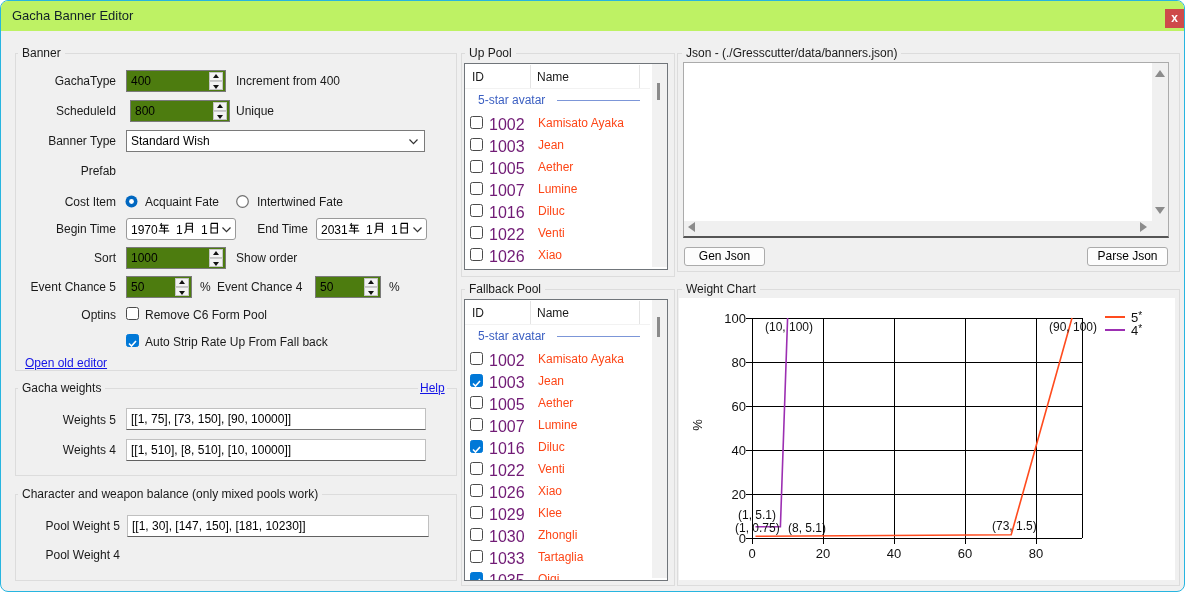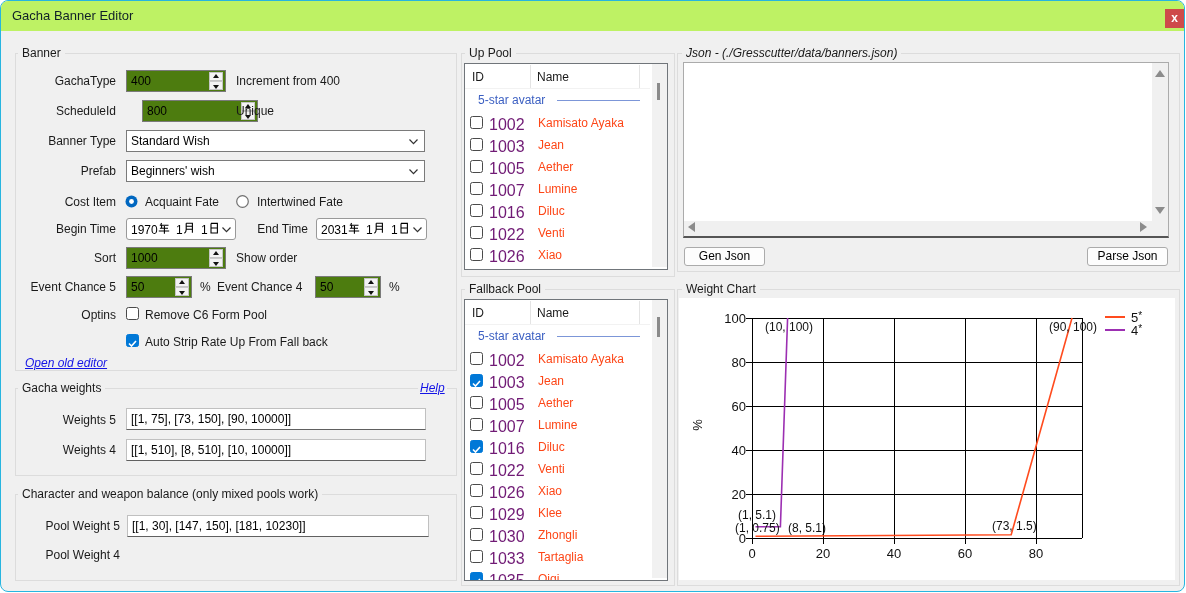--- a/index.html
+++ b/index.html
@@ -19,21 +19,21 @@
   .spin .bu{top:1px;}
   .spin .bd{bottom:1px;}
   .spin .gap{position:absolute;left:1px;right:2px;top:10px;height:1px;background:#CBCBCB;}
   .tri-u{position:absolute;left:50%;top:50%;margin:-3px 0 0 -3.5px;width:0;height:0;border-left:3.5px solid transparent;border-right:3.5px solid transparent;border-bottom:4px solid #111;}
   .tri-d{position:absolute;left:50%;top:50%;margin:-1px 0 0 -3.5px;width:0;height:0;border-left:3.5px solid transparent;border-right:3.5px solid transparent;border-top:4px solid #111;}
   .combo{position:absolute;background:#fff;border:1px solid #7A7A7A;font-size:12px;color:#000;}
   .combo .v{position:absolute;left:4px;top:3px;white-space:nowrap;}
   .chev{position:absolute;right:6px;top:8px;width:9px;height:6px;}
   .check{position:absolute;width:13px;height:13px;background:#fff;border:1px solid #4A4A4A;border-radius:2.5px;box-sizing:border-box;}
   .check.on{background:#0078D7;border-color:#0078D7;}
-  .link{position:absolute;font-size:12px;color:#1414E6;text-decoration:underline;white-space:nowrap;font-style:italic;}
+  .link{position:absolute;font-size:12px;color:#1414E6;text-decoration:underline;white-space:nowrap;}
   .list{position:absolute;background:#fff;border:1px solid #70757A;overflow:hidden;}
   .input{position:absolute;background:#fff;border:1px solid #C0C0C0;border-bottom:1px solid #606060;font-size:12px;color:#000;}
   .input .v{position:absolute;left:4px;top:3px;white-space:nowrap;}
   .btn{position:absolute;background:#FDFDFD;border:1px solid #ABABAB;border-radius:3px;font-size:12px;color:#000;text-align:center;}
   .list .sbtrack{position:absolute;right:0px;width:15px;background:#F1F1F1;}
   .list .sbthumb{position:absolute;right:7px;width:3px;background:#8A8A8A;}
   .list .colsep{position:absolute;top:1px;width:1px;height:24px;background:#E4E4E4;}
   .list .hline{position:absolute;left:0px;width:185px;height:1px;background:#F2F2F2;}
   .star5{position:absolute;font-size:12px;color:#3B5FC2;white-space:nowrap;}
   .bluline{position:absolute;height:1px;background:#7C96D8;}
@@ -62,21 +62,21 @@
         </span>
         <span class="bd">
           <span class="tri-d"></span>
         </span>
         <span class="gap"></span>
       </span>
     </div>
   <div class="lab" style="left:235px;top:73px;">Increment from 400</div>
 
   <div class="rlab" style="left:0px;top:103px;width:115px;">ScheduleId</div>
-  <div class="spin" style="left:141px;top:99px;width:98px;height:20px;padding-left:16px;">
+  <div class="spin" style="left:129px;top:99px;width:98px;height:20px;">
       <span class="v">800</span>
     <span class="btns">
         <span class="bu">
           <span class="tri-u"></span>
         </span>
         <span class="bd">
           <span class="tri-d"></span>
         </span>
         <span class="gap"></span>
       </span>
@@ -85,26 +85,20 @@
 
   <div class="rlab" style="left:0px;top:133px;width:115px;">Banner Type</div>
   <div class="combo" style="left:125px;top:129px;width:297px;height:20px;">
       <span class="v">Standard Wish</span>
     <svg class="chev" viewBox="0 0 9 6">
         <path d="M0.5 0.5 L4.5 4.7 L8.5 0.5" stroke="#333" stroke-width="1.2" fill="none"></path>
       </svg>
     </div>
 
   <div class="rlab" style="left:0px;top:163px;width:115px;">Prefab</div>
-  <div class="combo" style="left:125px;top:159px;width:297px;height:20px;">
-      <span class="v">Beginners' wish</span>
-    <svg class="chev" viewBox="0 0 9 6">
-        <path d="M0.5 0.5 L4.5 4.7 L8.5 0.5" stroke="#333" stroke-width="1.2" fill="none"></path>
-      </svg>
-    </div>
 
   <div class="rlab" style="left:0px;top:194px;width:115px;">Cost Item</div>
   <svg style="position:absolute;left:124px;top:194px;" width="14" height="14">
       <circle cx="6.5" cy="6.5" r="6" fill="#0067C0"></circle>
       <circle cx="6.5" cy="6.5" r="2.4" fill="#fff"></circle>
     </svg>
   <div class="lab" style="left:144px;top:194px;">Acquaint Fate</div>
   <svg style="position:absolute;left:235px;top:194px;" width="14" height="14">
       <circle cx="6.5" cy="6.5" r="5.8" fill="#fff" stroke="#707070" stroke-width="1.2"></circle>
     </svg>
@@ -344,21 +338,21 @@
     <div class="row" style="top:268px;">
         <span class="check on"><svg width="11" height="11" viewBox="0 0 11 11">
             <path d="M2 5.5 L4.5 8 L9 3" stroke="#fff" stroke-width="1.6" fill="none"></path>
           </svg></span>
         <span class="id">1035</span>
         <span class="nm">Qiqi</span>
       </div>
   </div>
 
   <div class="grp" style="left:676px;top:52px;width:501px;height:217px;"></div>
-  <div class="glab" style="left:681px;top:45px;font-style:italic;">Json - (./Gresscutter/data/banners.json)</div>
+  <div class="glab" style="left:681px;top:45px;">Json - (./Gresscutter/data/banners.json)</div>
   <div id="jsonbox" style="position:absolute;left:682px;top:61px;width:486px;height:176px;background:#F0F0F0;border:1px solid #ABABAB;border-bottom:2px solid #555;box-sizing:border-box;">
     <div style="position:absolute;left:0;top:0;width:468px;height:158px;background:#fff;"></div>
 
     <svg style="position:absolute;right:3px;top:7px;" width="10" height="8">
         <path d="M5 0 L10 7 L0 7 Z" fill="#8C8C8C"></path>
       </svg>
     <svg style="position:absolute;right:3px;top:144px;" width="10" height="8">
         <path d="M0 0 L10 0 L5 7 Z" fill="#8C8C8C"></path>
       </svg>
 

